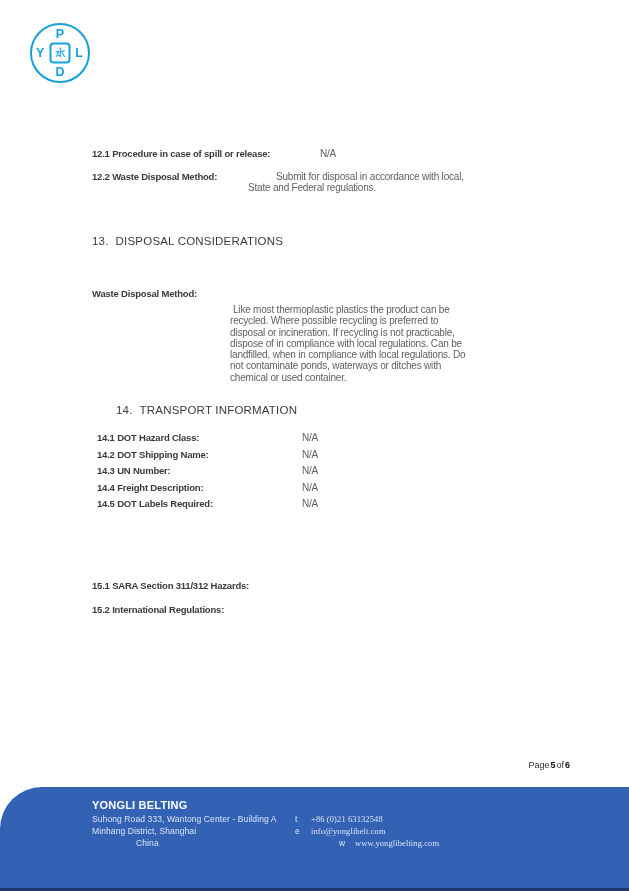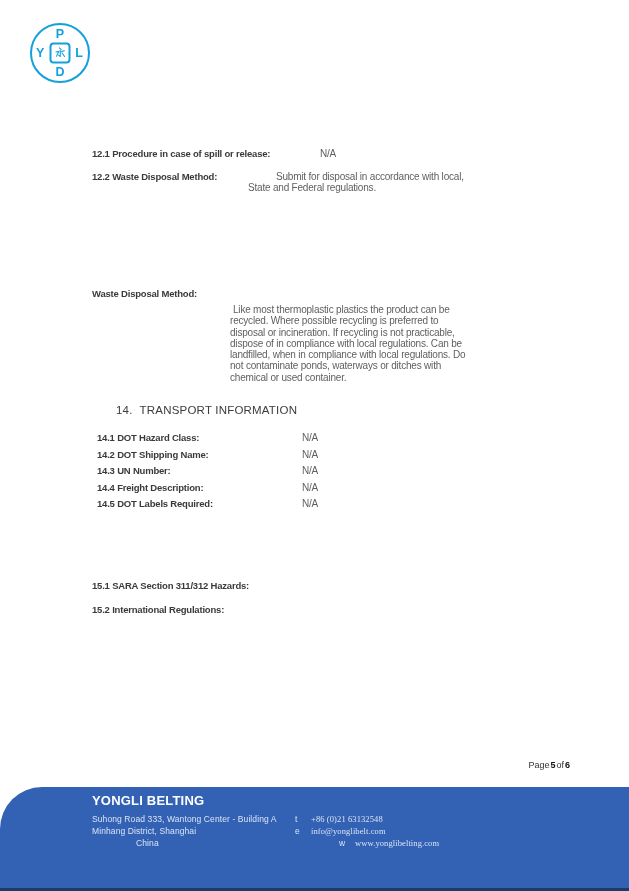--- a/index.html
+++ b/index.html
@@ -72,22 +72,22 @@
     position: absolute; left: 0; top: 787px;
     width: 629px; height: 104px;
     background: #3362b5;
     border-top-left-radius: 42px;
   }
   .footer-edge {
     position: absolute; left: 0; bottom: 0;
     width: 100%; height: 3px; background: #1d3a6b;
   }
   .f-company {
-    position: absolute; left: 92px; top: 6px;
-    font-size: 13px; font-weight: 700; color: #ffffff;
+    position: absolute; left: 92px; top: 12px;
+    font-size: 11px; font-weight: 700; color: #ffffff;
     letter-spacing: 0.2px; white-space: nowrap;
   }
   .f-line {
     position: absolute; left: 92px;
     font-size: 8.5px; color: #d9e3f6;
     letter-spacing: 0.1px; white-space: nowrap;
   }
   .f-key {
     position: absolute; left: 295px;
     font-size: 8.5px; color: #d9e3f6; white-space: nowrap;
@@ -119,20 +119,23 @@
       </svg>
     </span>
   </div>
 
   <div class="lbl" style="left:92px; top:148px;">12.1 Procedure in case of spill or release:</div>
   <div class="val" style="left:320px; top:148px;">N/A</div>
 
   <div class="lbl" style="left:92px; top:171px;">12.2 Waste Disposal Method:</div>
   <div class="val v122">Submit for disposal in accordance with local, State and Federal regulations.</div>
 
+  <div class="heading" style="left:92px; top:235px;">
+    <span class="h-num">13.</span><span>DISPOSAL CONSIDERATIONS</span>
+  </div>
   <div class="lbl" style="left:92px; top:288px;">Waste Disposal Method:</div>
   <div class="val p-wdm">Like most thermoplastic plastics the product can be recycled. Where possible recycling is preferred to disposal or incineration. If recycling is not practicable, dispose of in compliance with local regulations. Can be landfilled, when in compliance with local regulations. Do not contaminate ponds, waterways or ditches with chemical or used container.</div>
 
   <div class="heading" style="left:92px; top:404px;margin-left:24px;">
     <span class="h-num">14.</span><span>TRANSPORT INFORMATION</span>
   </div>
   <div class="lbl" style="left:97px; top:432px;">14.1 DOT Hazard Class:</div>
   <div class="val" style="left:302px; top:432px;">N/A</div>
   <div class="lbl" style="left:97px; top:449px;">14.2 DOT Shipping Name:</div>
   <div class="val" style="left:302px; top:449px;">N/A</div>

